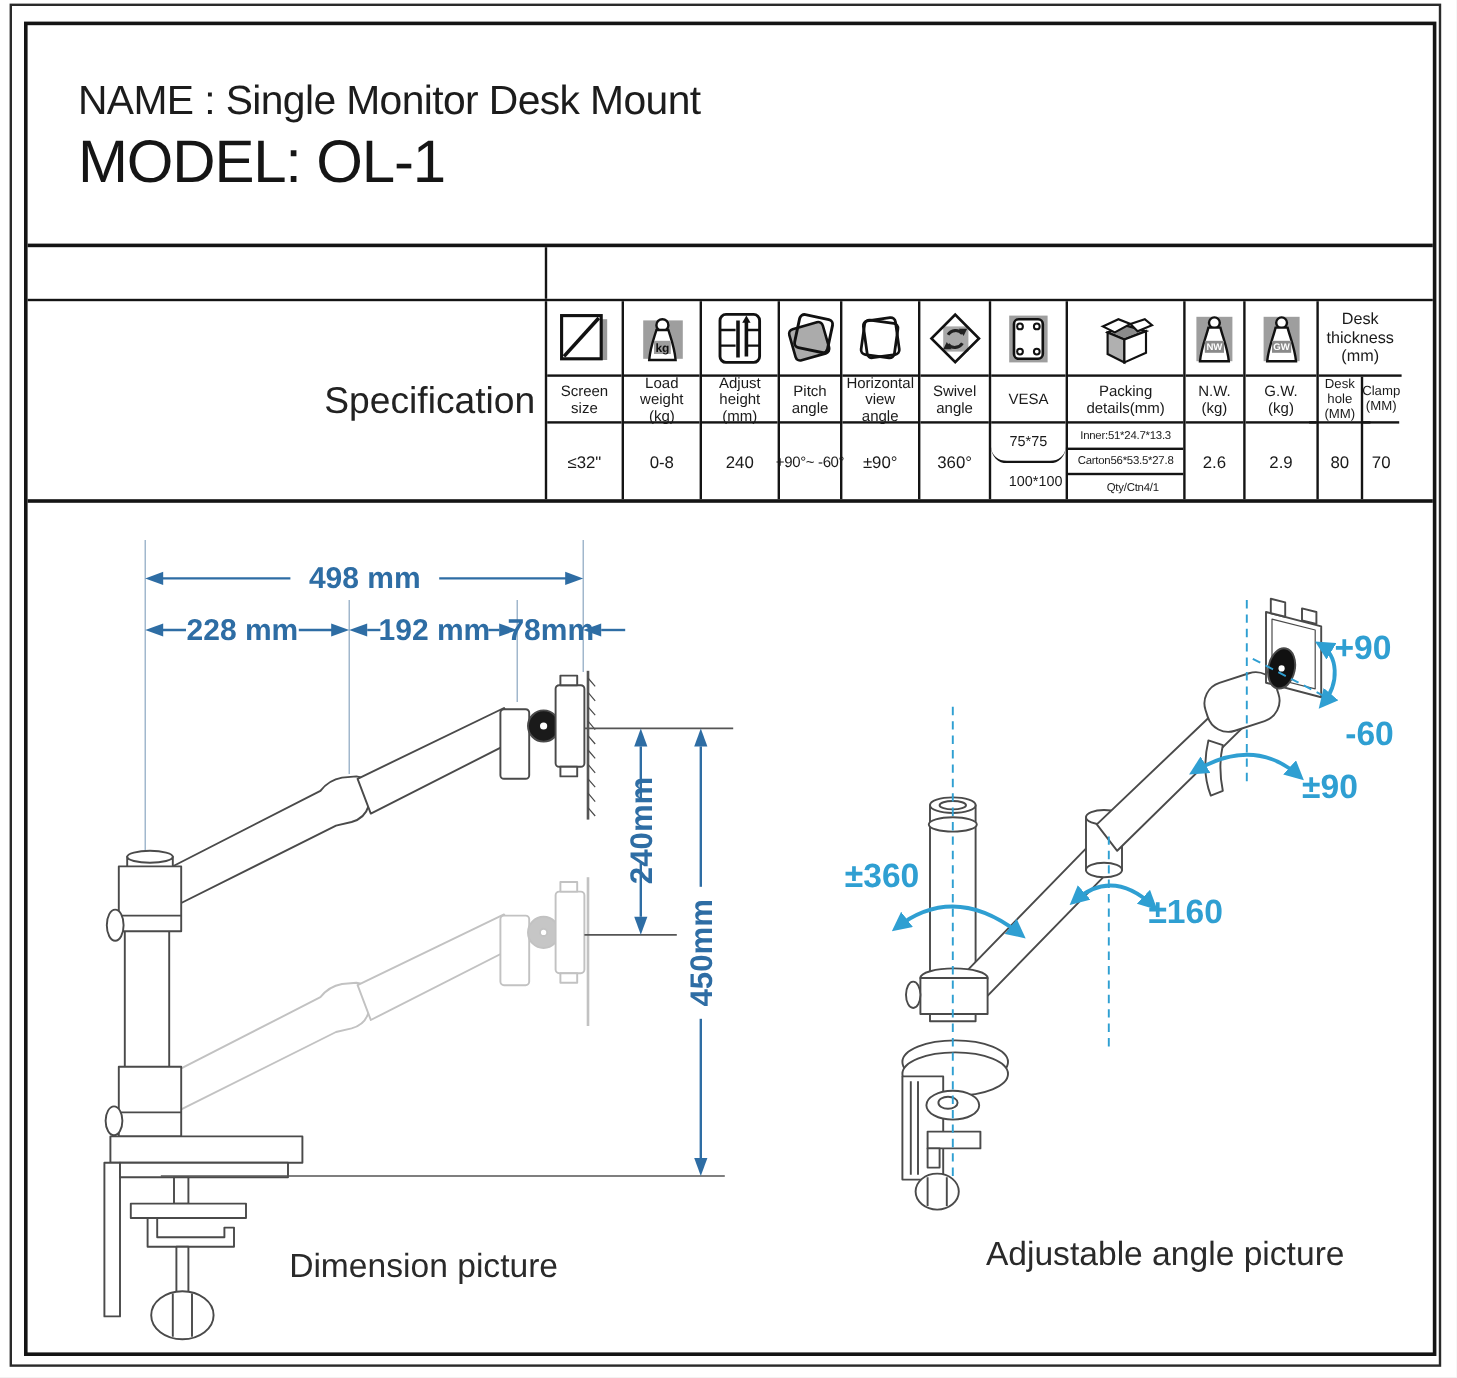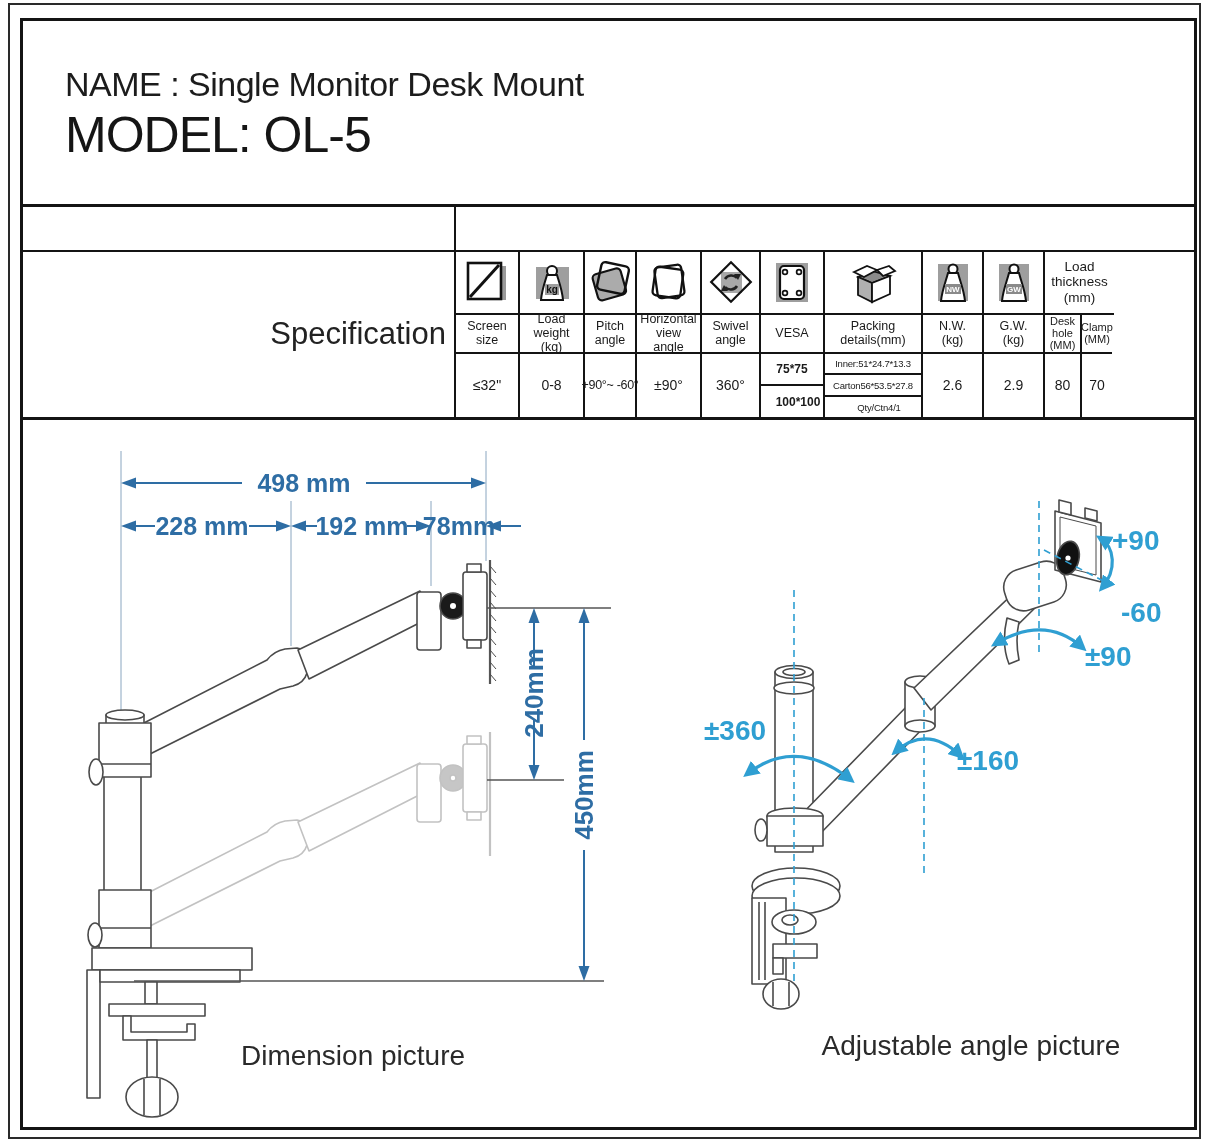--- a/index.html
+++ b/index.html
@@ -28,21 +28,21 @@
   .col:last-child,.dtg{border-right:none;}
   .cell{box-sizing:border-box;display:flex;align-items:center;justify-content:center;text-align:center;}
   .ic{height:63px;border-bottom:2px solid #141414;}
   .lb{height:39px;border-bottom:2px solid #141414;font-size:12.5px;line-height:1.12;padding:0 13px;}
   .vl{flex:1;font-size:14px;white-space:nowrap;}
   .tight{font-size:12.5px;letter-spacing:-0.3px;}
   .stack{flex:1;display:flex;flex-direction:column;}
   .stack .sub{flex:1;display:flex;align-items:center;justify-content:center;
         border-bottom:2px solid #141414;box-sizing:border-box;}
   .stack .sub:last-child{border-bottom:none;margin-left:12px;}
-  .vesa-v{font-weight:bold;font-size:12px;}
+  .vesa-v{font-weight:normal;font-size:12px;border-radius:13px;}
   .pack-v{font-size:9.5px;white-space:nowrap;letter-spacing:-0.2px;}
   .bold{font-weight:normal;}
   .dtg{display:flex;flex-direction:column;box-sizing:border-box;}
   .dt-head{height:63px;border-bottom:2px solid #141414;box-sizing:border-box;
         display:flex;align-items:center;justify-content:center;text-align:center;
         font-size:13.5px;line-height:1.15;}
   .dt-cols{flex:1;display:flex;min-height:0;}
   .dt-col{display:flex;flex-direction:column;box-sizing:border-box;min-width:0;}
   .dt-col.first{border-right:2px solid #141414;align-items:center;}
   .dt-col .lb{font-size:11px;}
@@ -63,21 +63,21 @@
 </style>
 </head>
 <body>
 
 <div class="page">
   <div class="outer-border"></div>
   <div class="frame">
 
     <div class="hdr">
       <div class="name">NAME : Single Monitor Desk Mount</div>
-      <div class="model">MODEL: OL-5</div>
+      <div class="model">MODEL: OL-1</div>
     </div>
 
     <div class="spec">
       <div class="spec-empty">
           <div class="l"></div>
           <div style="flex:1"></div>
         </div>
       <div class="spec-body">
         <div class="spec-title">Specification</div>
         <div class="cols">
@@ -101,20 +101,33 @@
                 <circle cx="23" cy="12" r="5" fill="#fff" stroke="#111" stroke-width="2"></circle>
                 <path d="M12,41 C13,30 16,23 18,16 L28,16 C30,23 33,30 34,41 Z" fill="#fff" stroke="#111" stroke-width="2"></path>
                 <rect x="16" y="25" width="14" height="11" fill="#9e9e9e"></rect>
                 <text x="23" y="34" text-anchor="middle" font-size="10" font-weight="bold" fill="#111">kg</text>
               </svg>
             </div>
             <div class="cell lb">Load weight (kg)</div>
             <div class="cell vl">0-8</div>
           </div>
 
+          <div class="col" style="width:65px">
+            <div class="cell ic">
+              <svg width="46" height="46" viewBox="0 0 46 46">
+                <rect x="6" y="3" width="33" height="40" rx="5" fill="#fff" stroke="#111" stroke-width="2.4"></rect>
+                <path d="M6,16 H19 M27,16 H39 M6,29 H19 M27,29 H39" stroke="#111" stroke-width="2"></path>
+                <line x1="21" y1="8" x2="21" y2="39" stroke="#111" stroke-width="3"></line>
+                <line x1="28" y1="9" x2="28" y2="38" stroke="#111" stroke-width="3"></line>
+                <polygon points="28,4 24.5,10 31.5,10" fill="#111"></polygon>
+              </svg>
+            </div>
+            <div class="cell lb">Adjust height (mm)</div>
+            <div class="cell vl">240</div>
+          </div>
 
           <div class="col" style="width:52px">
             <div class="cell ic">
               <svg width="46" height="46" viewBox="0 0 46 46">
                 <rect x="8" y="12" width="29" height="27" rx="4" transform="rotate(-16 22 26)" fill="#ababab" stroke="#111" stroke-width="2.2"></rect>
                 <rect x="12" y="5" width="28" height="28" rx="4" transform="rotate(12 26 19)" fill="none" stroke="#111" stroke-width="2.4"></rect>
               </svg>
             </div>
             <div class="cell lb">Pitch angle</div>
             <div class="cell vl tight">+90°~ -60°</div>
@@ -175,21 +188,21 @@
               </svg>
             </div>
             <div class="cell lb">Packing details(mm)</div>
             <div class="stack">
               <div class="sub pack-v">Inner:51*24.7*13.3</div>
               <div class="sub pack-v">Carton56*53.5*27.8</div>
               <div class="sub pack-v">Qty/Ctn4/1</div>
             </div>
           </div>
 
-          <div class="col" style="width:61px">
+          <div class="col" style="width:50px">
             <div class="cell ic">
               <svg width="46" height="46" viewBox="0 0 46 46">
                 <rect x="8" y="5" width="30" height="37" fill="#9e9e9e"></rect>
                 <circle cx="23" cy="10" r="4.5" fill="#fff" stroke="#111" stroke-width="2"></circle>
                 <path d="M11,42 C12,31 16,22 18,14 L28,14 C30,22 34,31 35,42 Z" fill="#fff" stroke="#111" stroke-width="2"></path>
                 <rect x="15" y="25" width="16" height="10" fill="#8a8a8a"></rect>
                 <text x="23" y="33" text-anchor="middle" font-size="8" font-weight="bold" fill="#fff">NW</text>
               </svg>
             </div>
             <div class="cell lb">N.W.(kg)</div>
@@ -204,21 +217,21 @@
                 <path d="M11,42 C12,31 16,22 18,14 L28,14 C30,22 34,31 35,42 Z" fill="#fff" stroke="#111" stroke-width="2"></path>
                 <rect x="15" y="25" width="16" height="10" fill="#8a8a8a"></rect>
                 <text x="23" y="33" text-anchor="middle" font-size="8" font-weight="bold" fill="#fff">GW</text>
               </svg>
             </div>
             <div class="cell lb">G.W.(kg)</div>
             <div class="cell vl">2.9</div>
           </div>
 
           <div class="dtg" style="width:69px">
-            <div class="dt-head">Load thickness (mm)</div>
+            <div class="dt-head">Desk thickness (mm)</div>
             <div class="dt-cols">
               <div class="dt-col first" style="width:37px">
                 <div class="cell lb">Desk hole (MM)</div>
                 <div class="cell vl">80</div>
               </div>
               <div class="dt-col" style="width:30px">
                 <div class="cell lb">Clamp (MM)</div>
                 <div class="cell vl">70</div>
               </div>
             </div>

